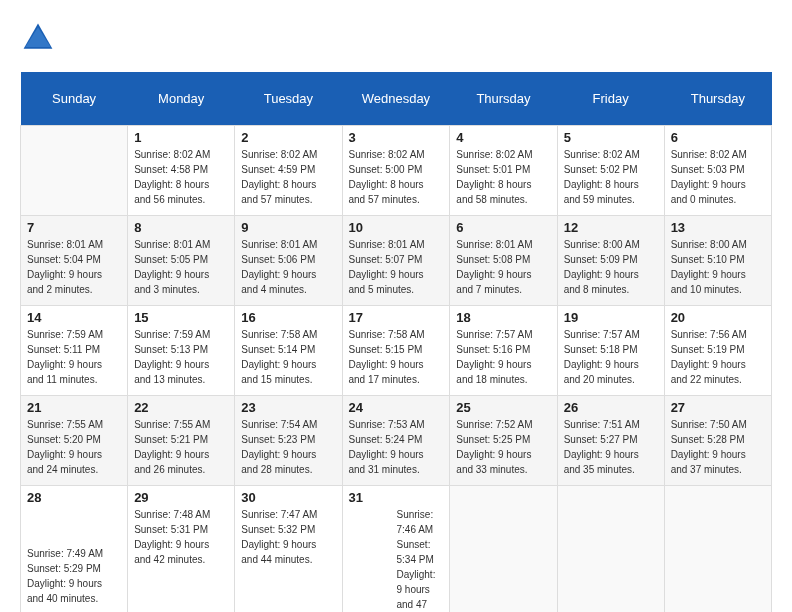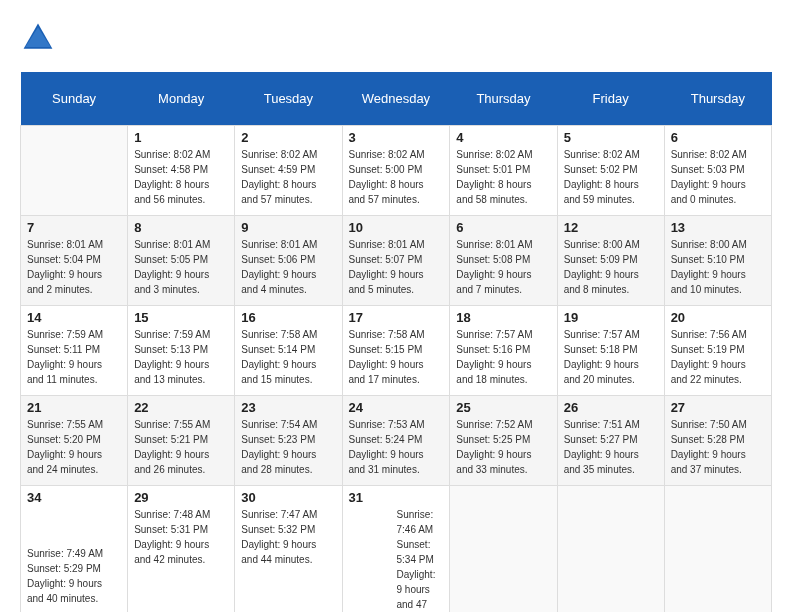--- a/index.html
+++ b/index.html
@@ -317,21 +317,21 @@
         <td>
           <span class="day-number">27</span>
           <div class="day-info" style="white-space: pre-line;">Sunrise: 7:50 AM
 Sunset: 5:28 PM
 Daylight: 9 hours
 and 37 minutes.</div>
         </td>
       </tr>
       <tr>
         <td>
-          <span class="day-number">34</span>
+          <span class="day-number">28</span>
           <div class="day-info" style="white-space: pre-line; margin-top: 41px;">Sunrise: 7:49 AM
 Sunset: 5:29 PM
 Daylight: 9 hours
 and 40 minutes.</div>
         </td>
         <td>
           <span class="day-number">29</span>
           <div class="day-info" style="white-space: pre-line;">Sunrise: 7:48 AM
 Sunset: 5:31 PM
 Daylight: 9 hours

